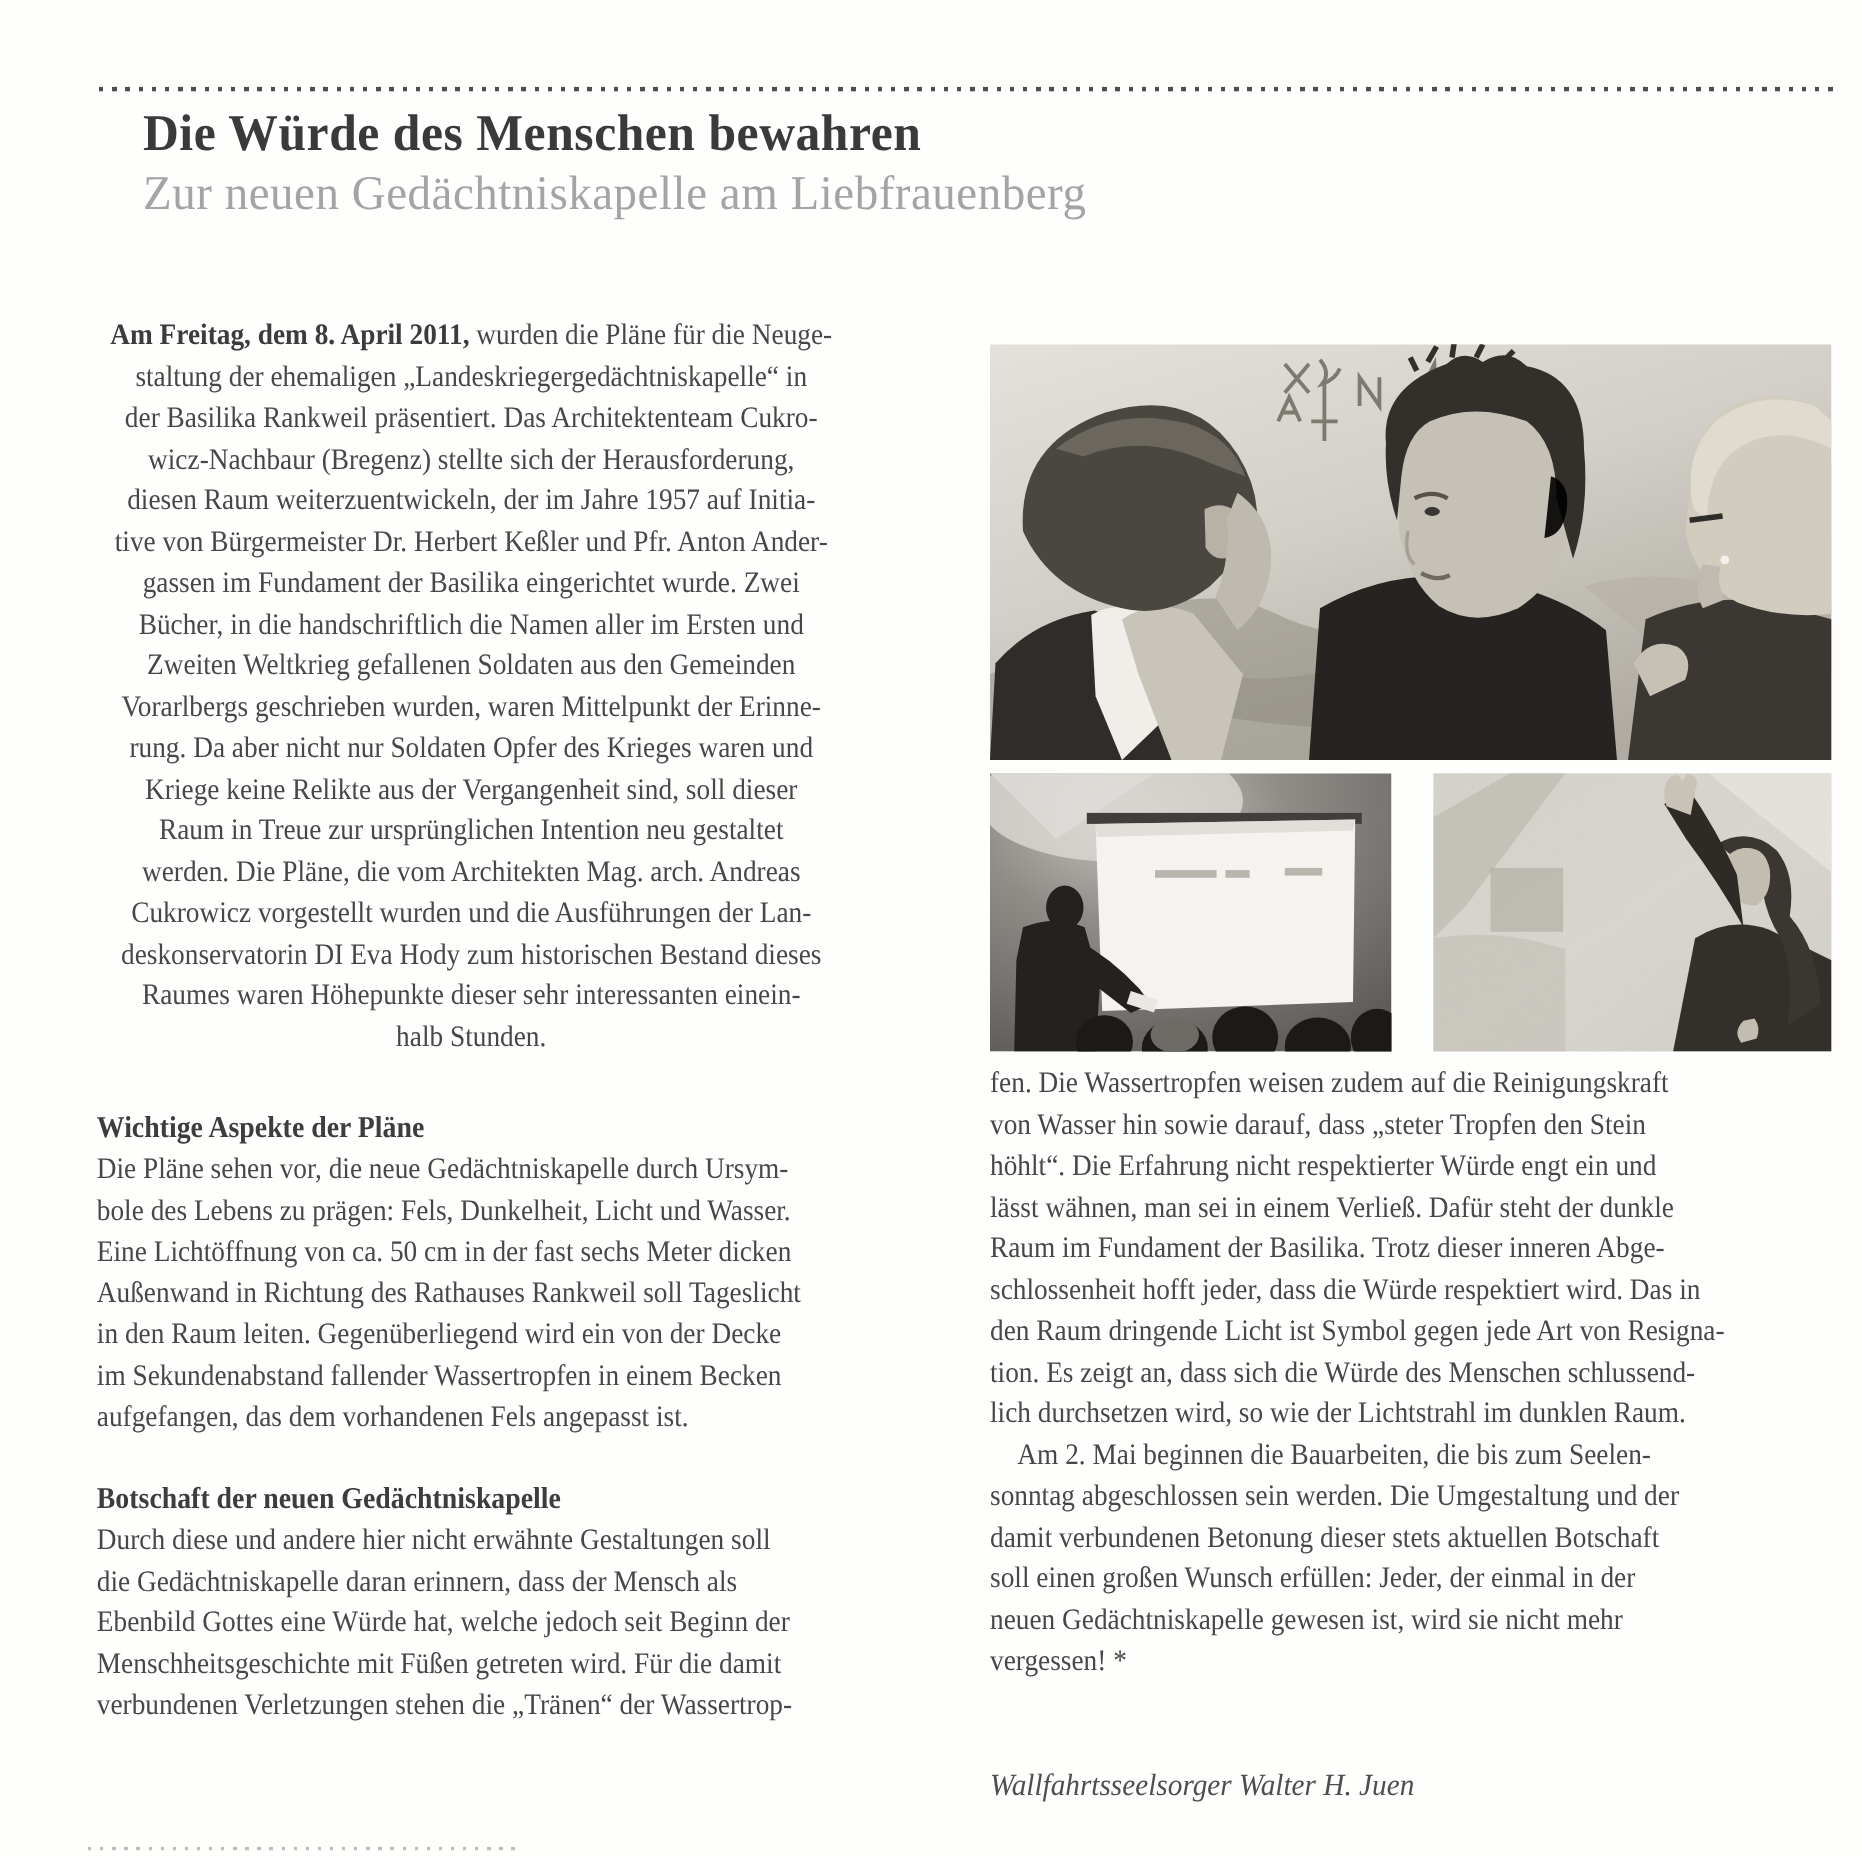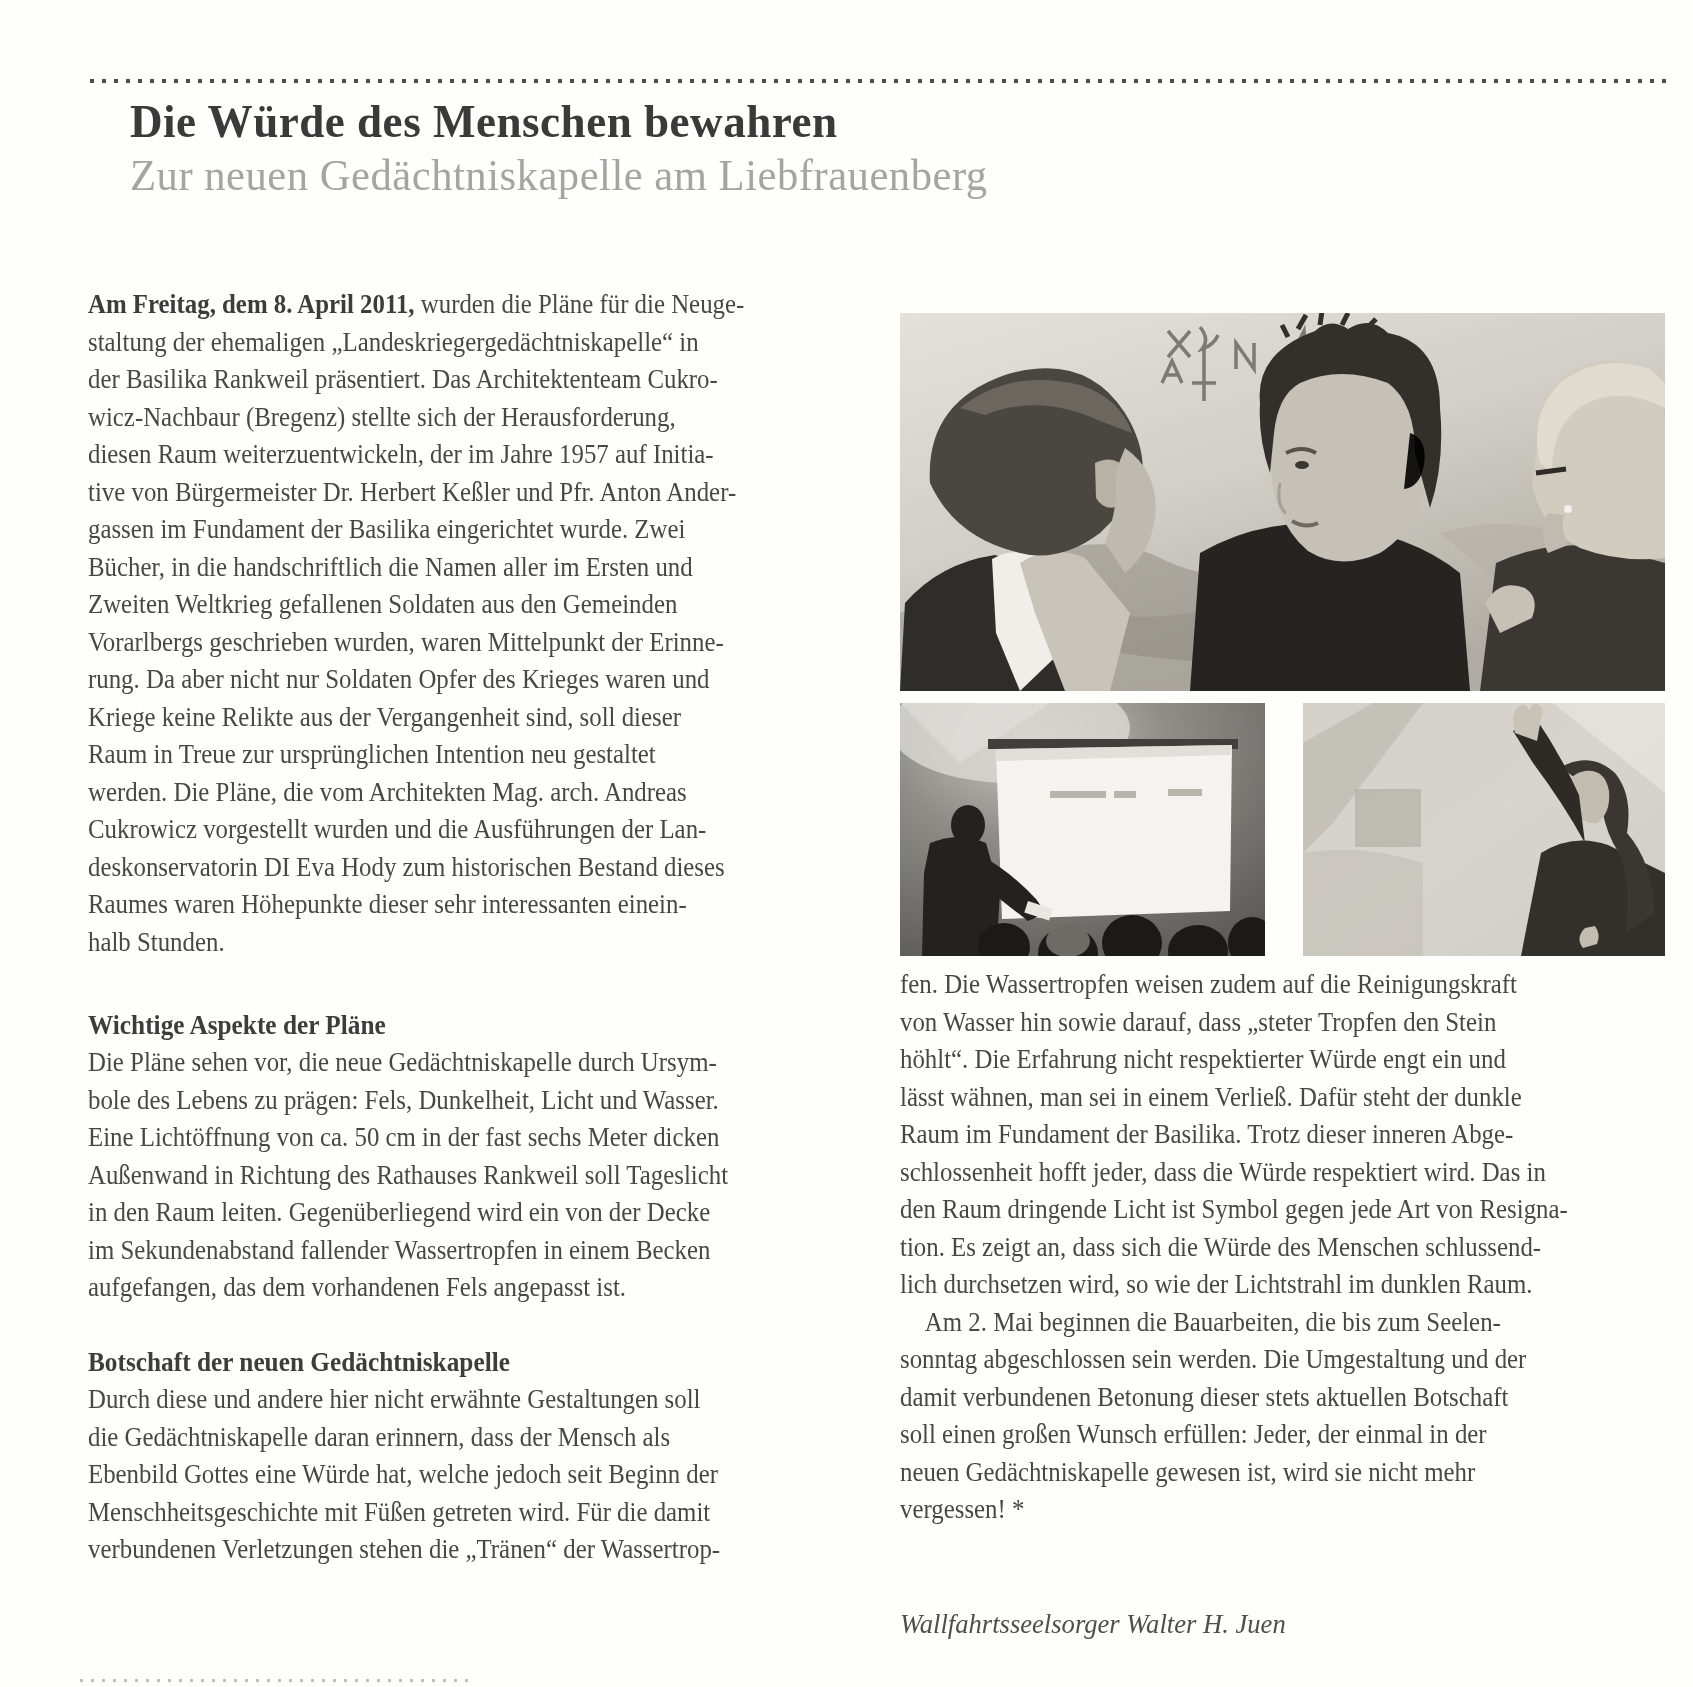--- a/index.html
+++ b/index.html
@@ -47,21 +47,21 @@
   .photo svg{display:block;width:100%;height:100%;}
 </style>
 </head>
 <body>
 
 <div class="abs dotline" style="left:90px;top:79px;width:1577px;"></div>
 
 <div class="abs title" style="left:130px;top:94px;">Die Würde des Menschen bewahren</div>
 <div class="abs subtitle" style="left:130px;top:150px;">Zur neuen Gedächtniskapelle am Liebfrauenberg</div>
 
-<div class="abs" style="left:88px;top:286px;width:740px;">
+<div class="abs" style="left:88px;top:286px;width:740px;text-align:center;">
   <p class="body-text"><b>Am Freitag, dem 8. April 2011,</b><span> wurden die Pläne für die Neuge-
 staltung der ehemaligen „Landeskriegergedächtniskapelle“ in
 der Basilika Rankweil präsentiert. Das Architektenteam Cukro-
 wicz-Nachbaur (Bregenz) stellte sich der Herausforderung,
 diesen Raum weiterzuentwickeln, der im Jahre 1957 auf Initia-
 tive von Bürgermeister Dr. Herbert Keßler und Pfr. Anton Ander-
 gassen im Fundament der Basilika eingerichtet wurde. Zwei
 Bücher, in die handschriftlich die Namen aller im Ersten und
 Zweiten Weltkrieg gefallenen Soldaten aus den Gemeinden
 Vorarlbergs geschrieben wurden, waren Mittelpunkt der Erinne-

